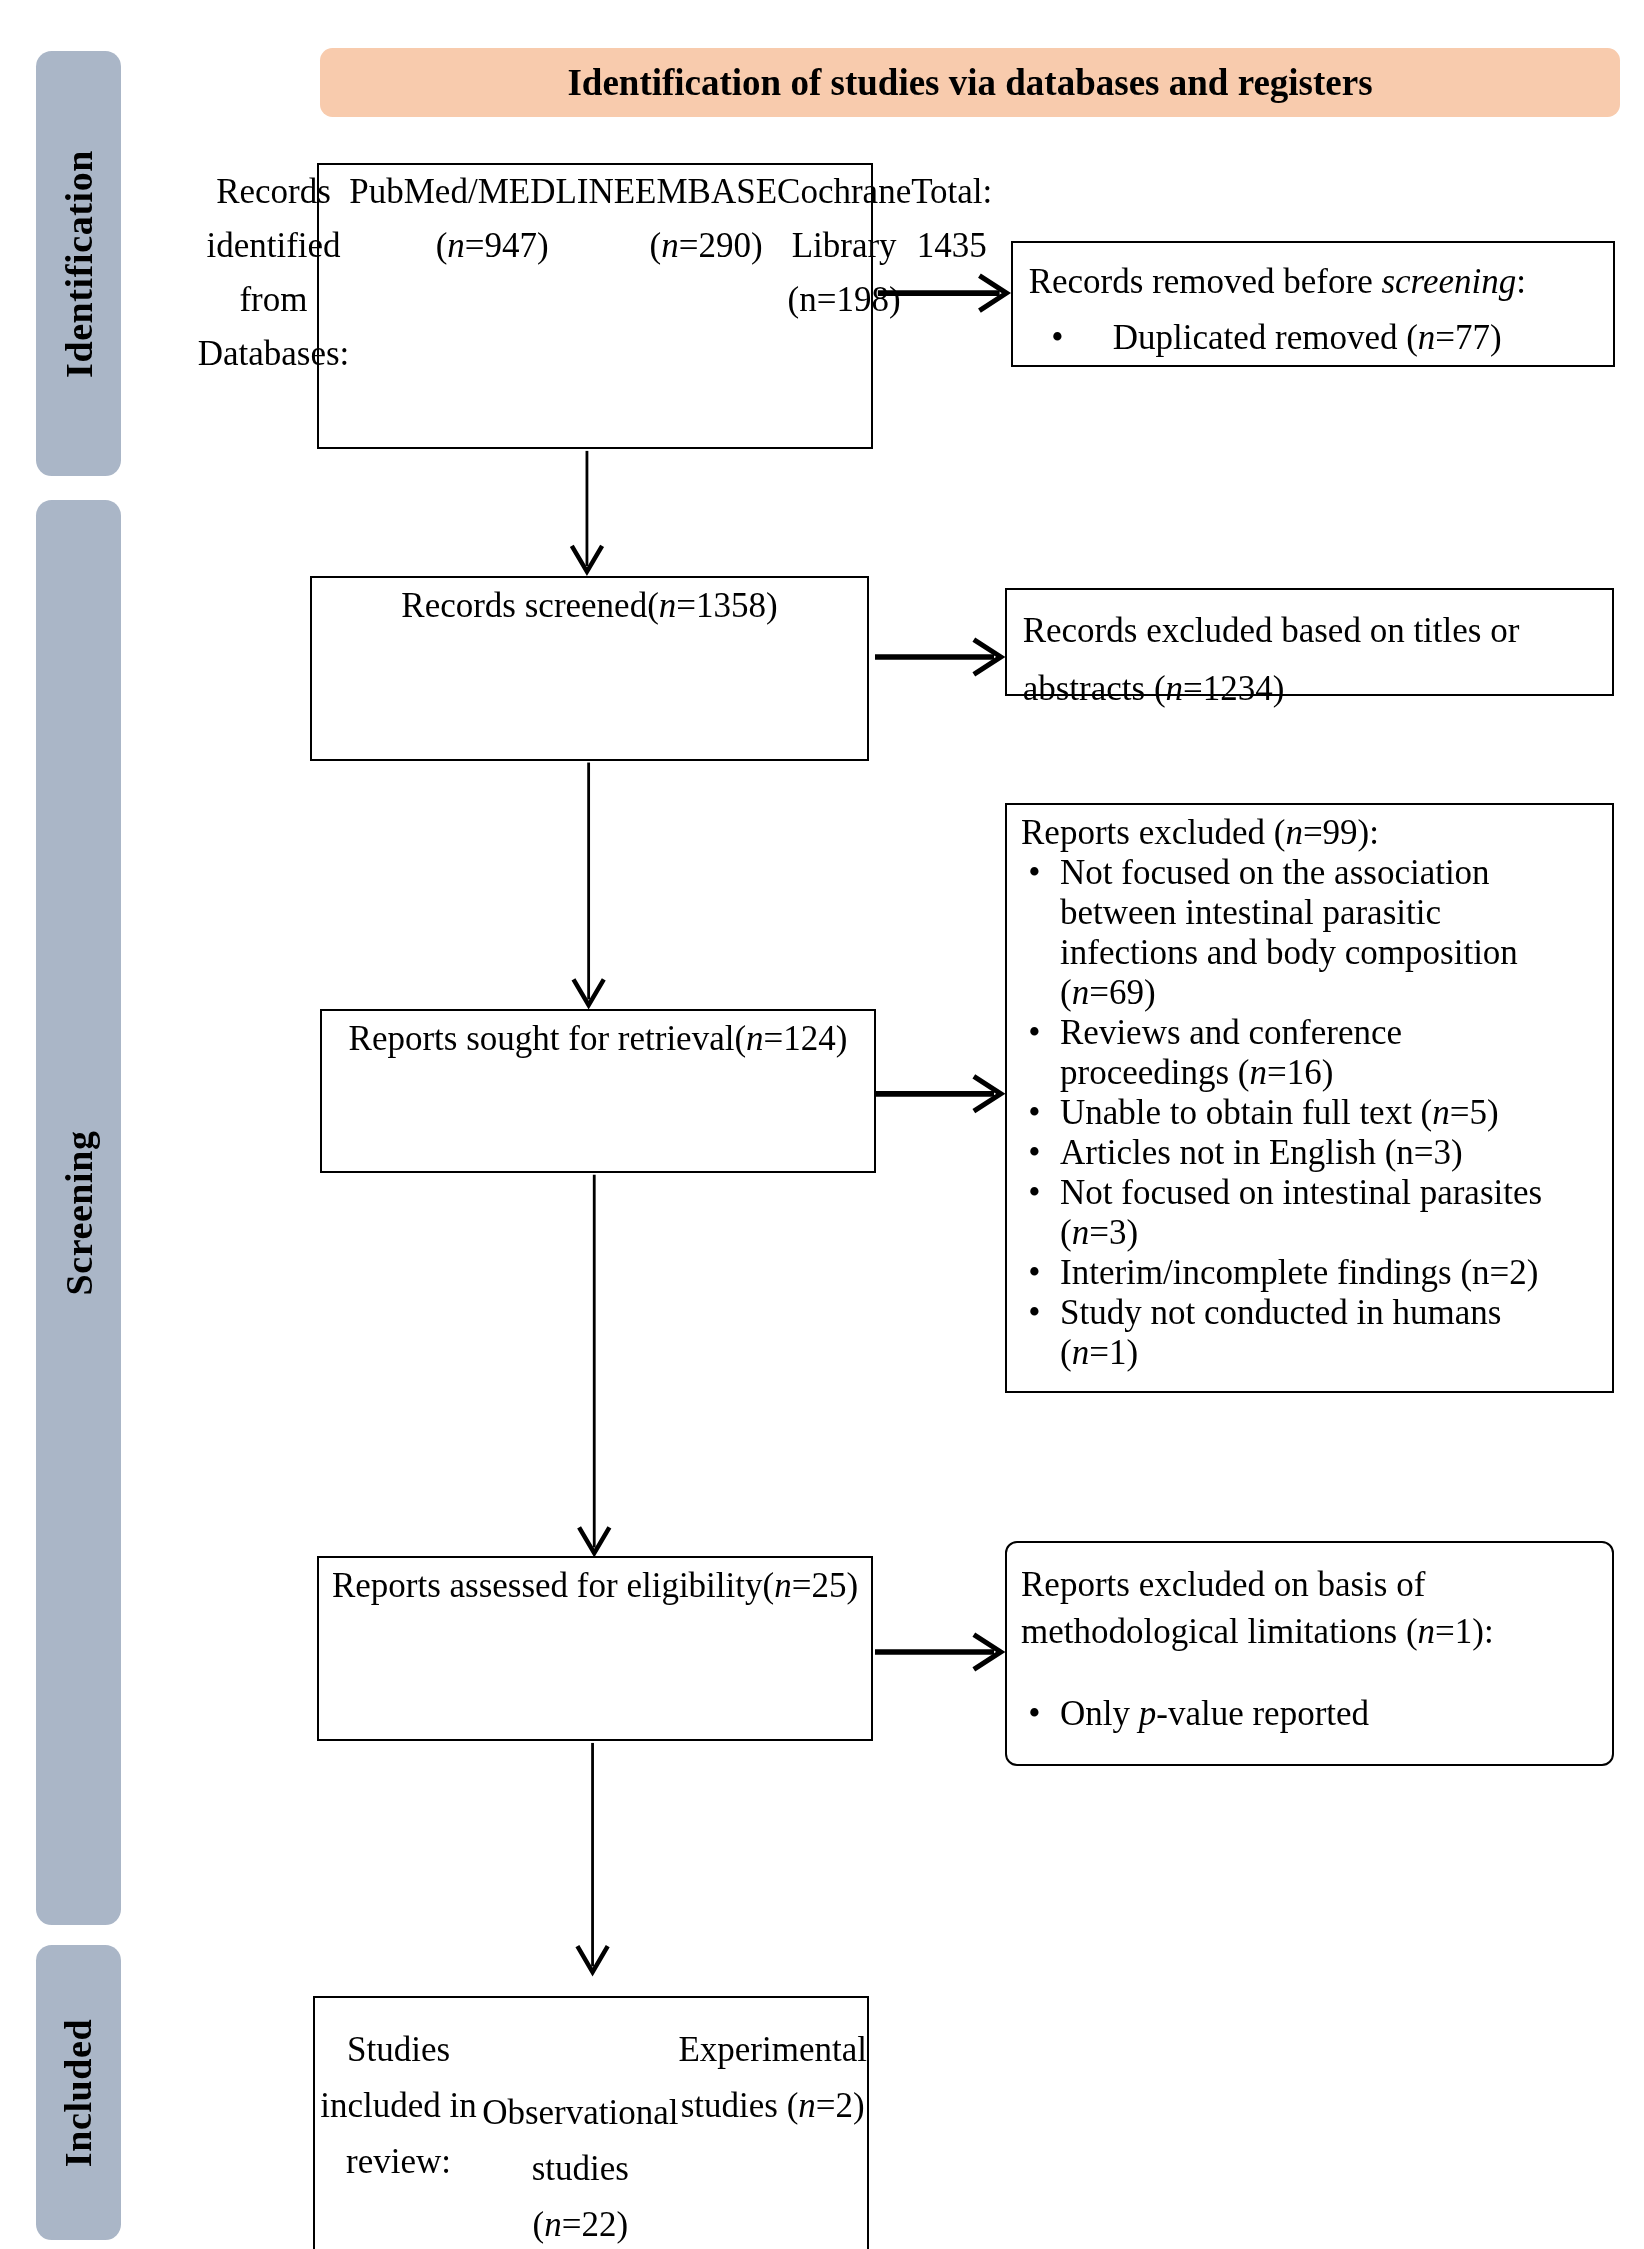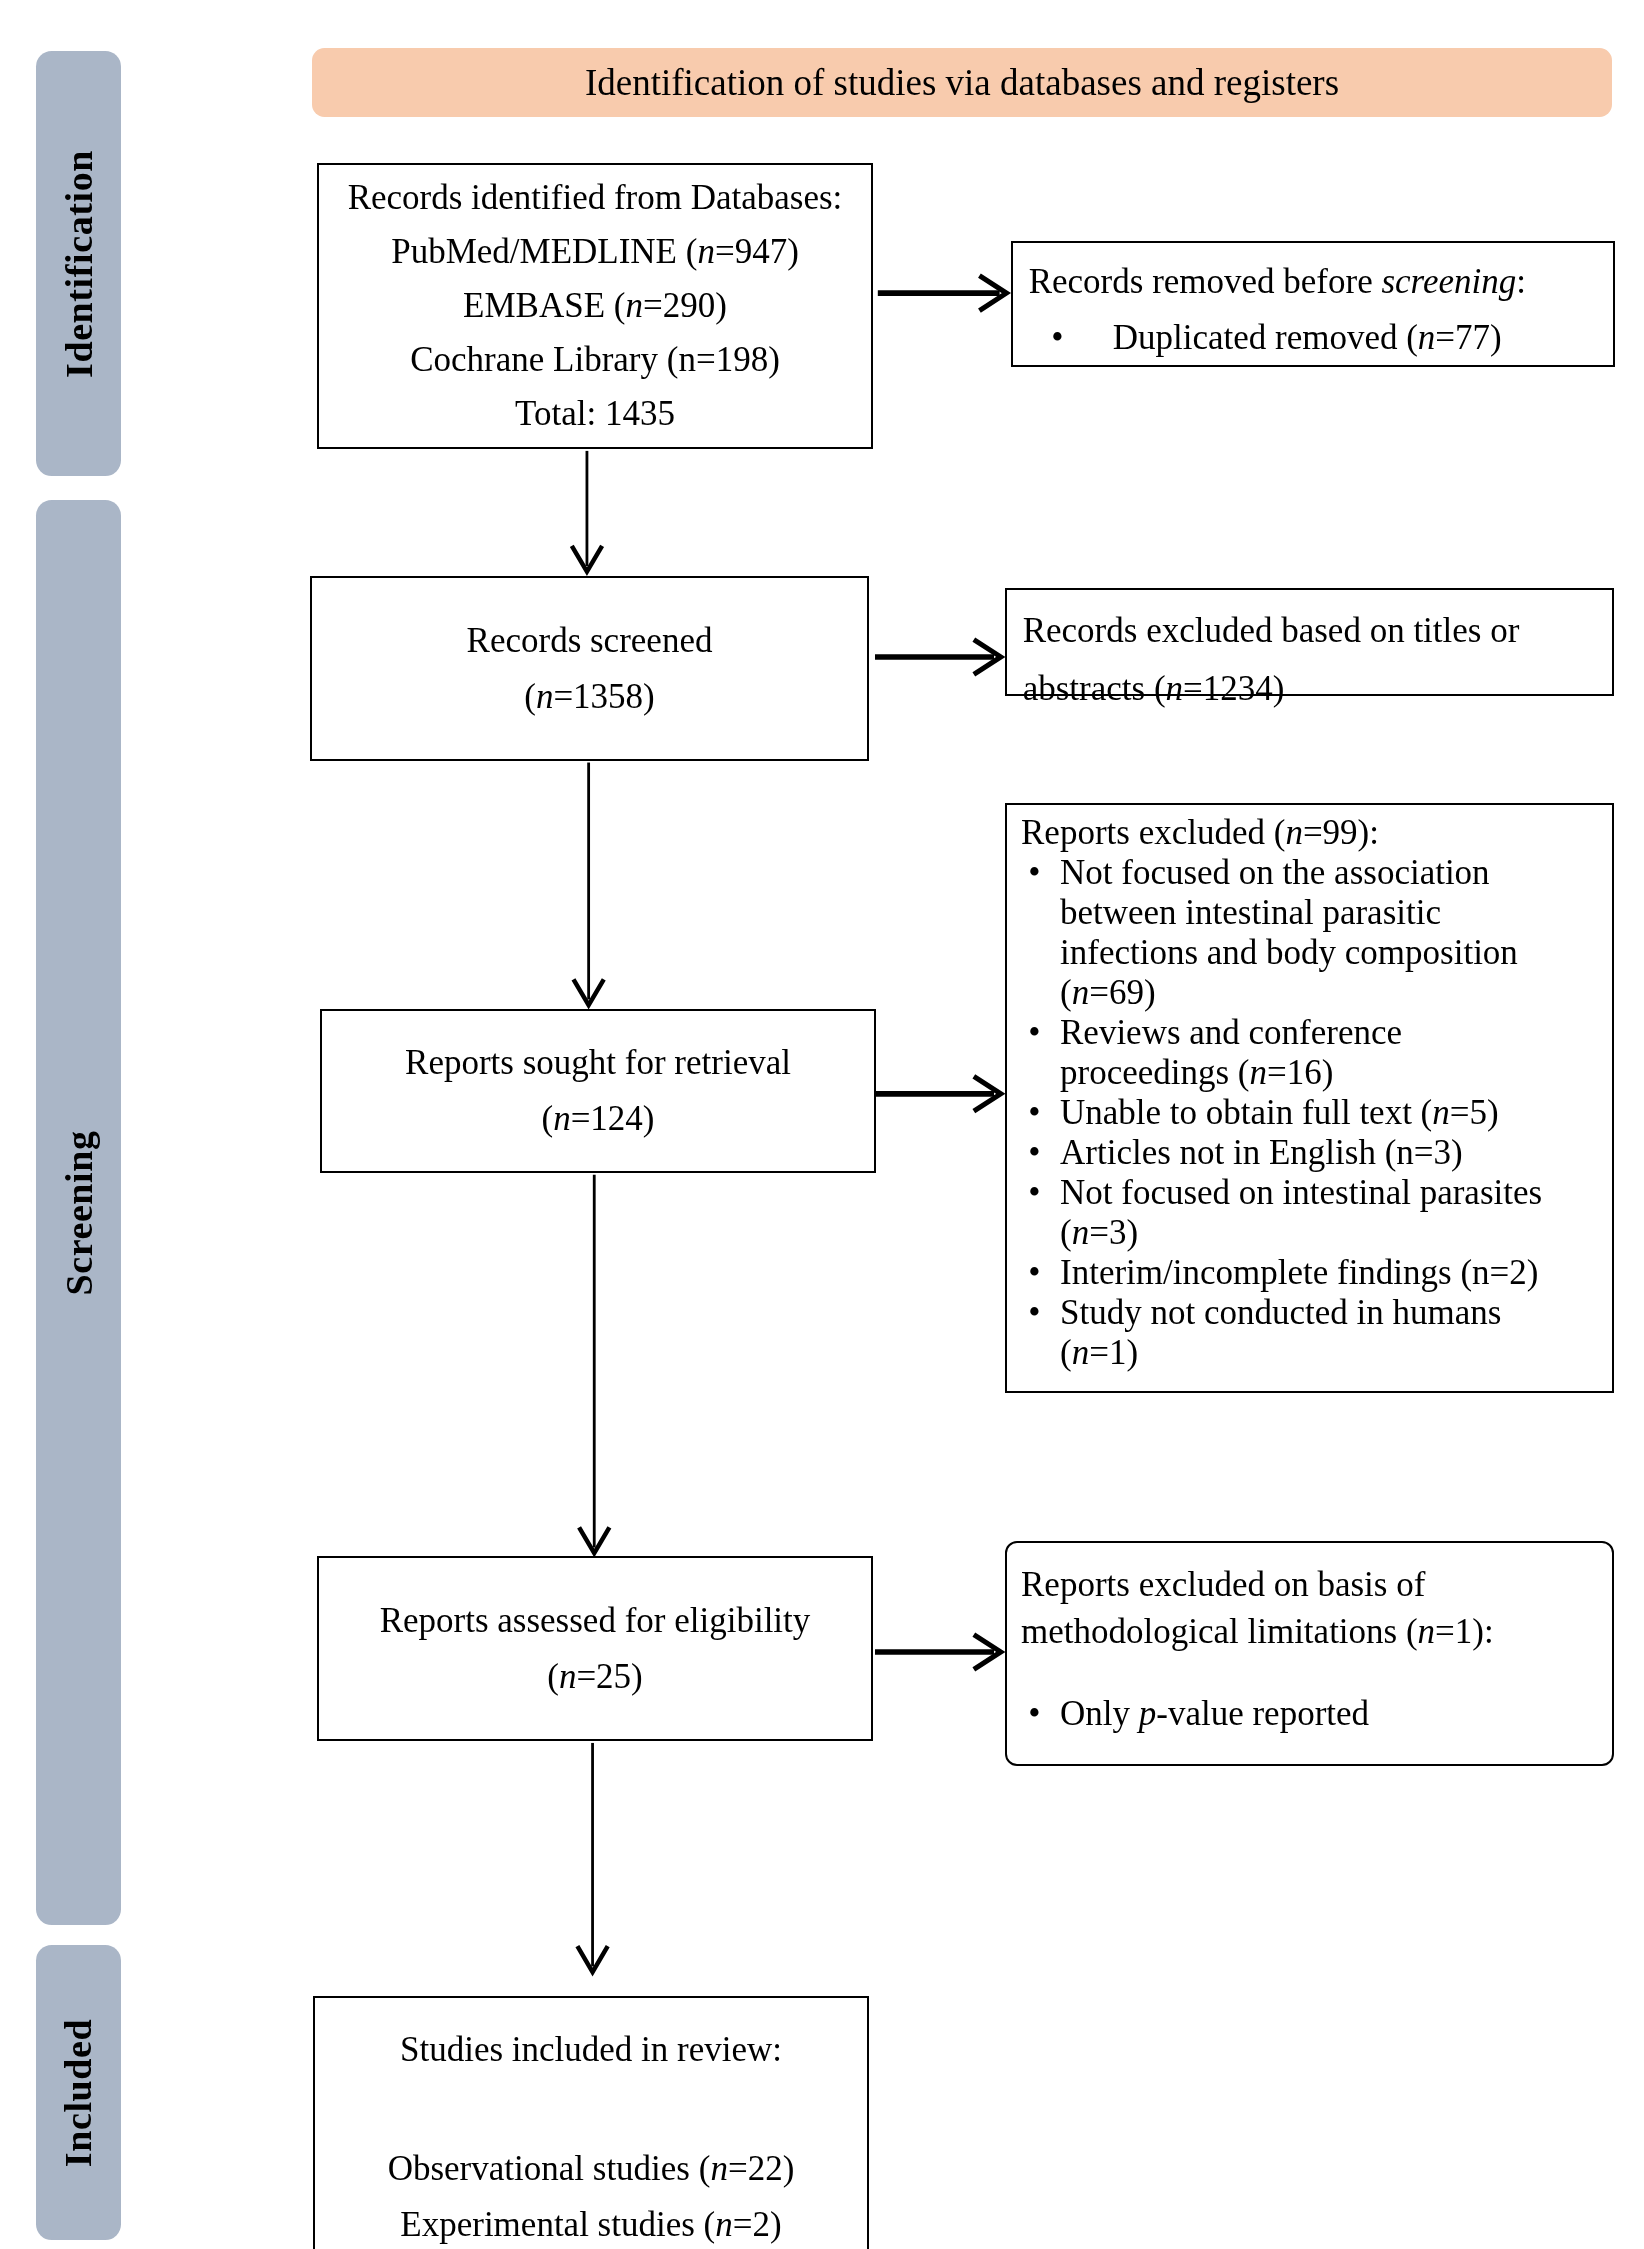--- a/index.html
+++ b/index.html
@@ -9,26 +9,26 @@
     height:2250px;
     background:#ffffff;
     font-family:"Liberation Serif","DejaVu Serif",serif;
     color:#000000;
     overflow:hidden;
   }
 
   
   .banner{
     position:absolute;
-    left:312px; top:48px;
+    left:320px; top:48px;
     width:1300px; height:69px;
     background:#f8cbad;
     border-radius:12.4px;
     display:flex; align-items:center; justify-content:center;
-    font-weight:normal;
+    font-weight:bold;
     font-size:37px;
   }
 
   
   .stagebar{
     position:absolute;
     left:36px;
     width:85px;
     background:#aab6c7;
     border-radius:15.7px;
@@ -47,21 +47,21 @@
 
   
   .bx{
     position:absolute;
     border:2.8px solid #000000;
     background:#ffffff;
     box-sizing:border-box;
     font-size:35px;
   }
   .center{
-    display:flex; flex-direction:column;
+    display:flex; 
     justify-content:center;
     text-align:center;
   }
   .ln{ display:block; }
 
   .bx-identified{ left:317px;  top:163px;  width:556px;  height:286px; line-height:54px; }
   .bx-screened  { left:310px;  top:576px; width:559px;  height:185px; line-height:56px; }
   .bx-sought    { left:320px;  top:1009px; width:556px;  height:164px; line-height:56px; }
   .bx-assessed  { left:317px;  top:1556px; width:556px;  height:185px; line-height:56px; }
   .bx-included  { left:313px;  top:1976px; width:556px;  height:264px; line-height:56px;

